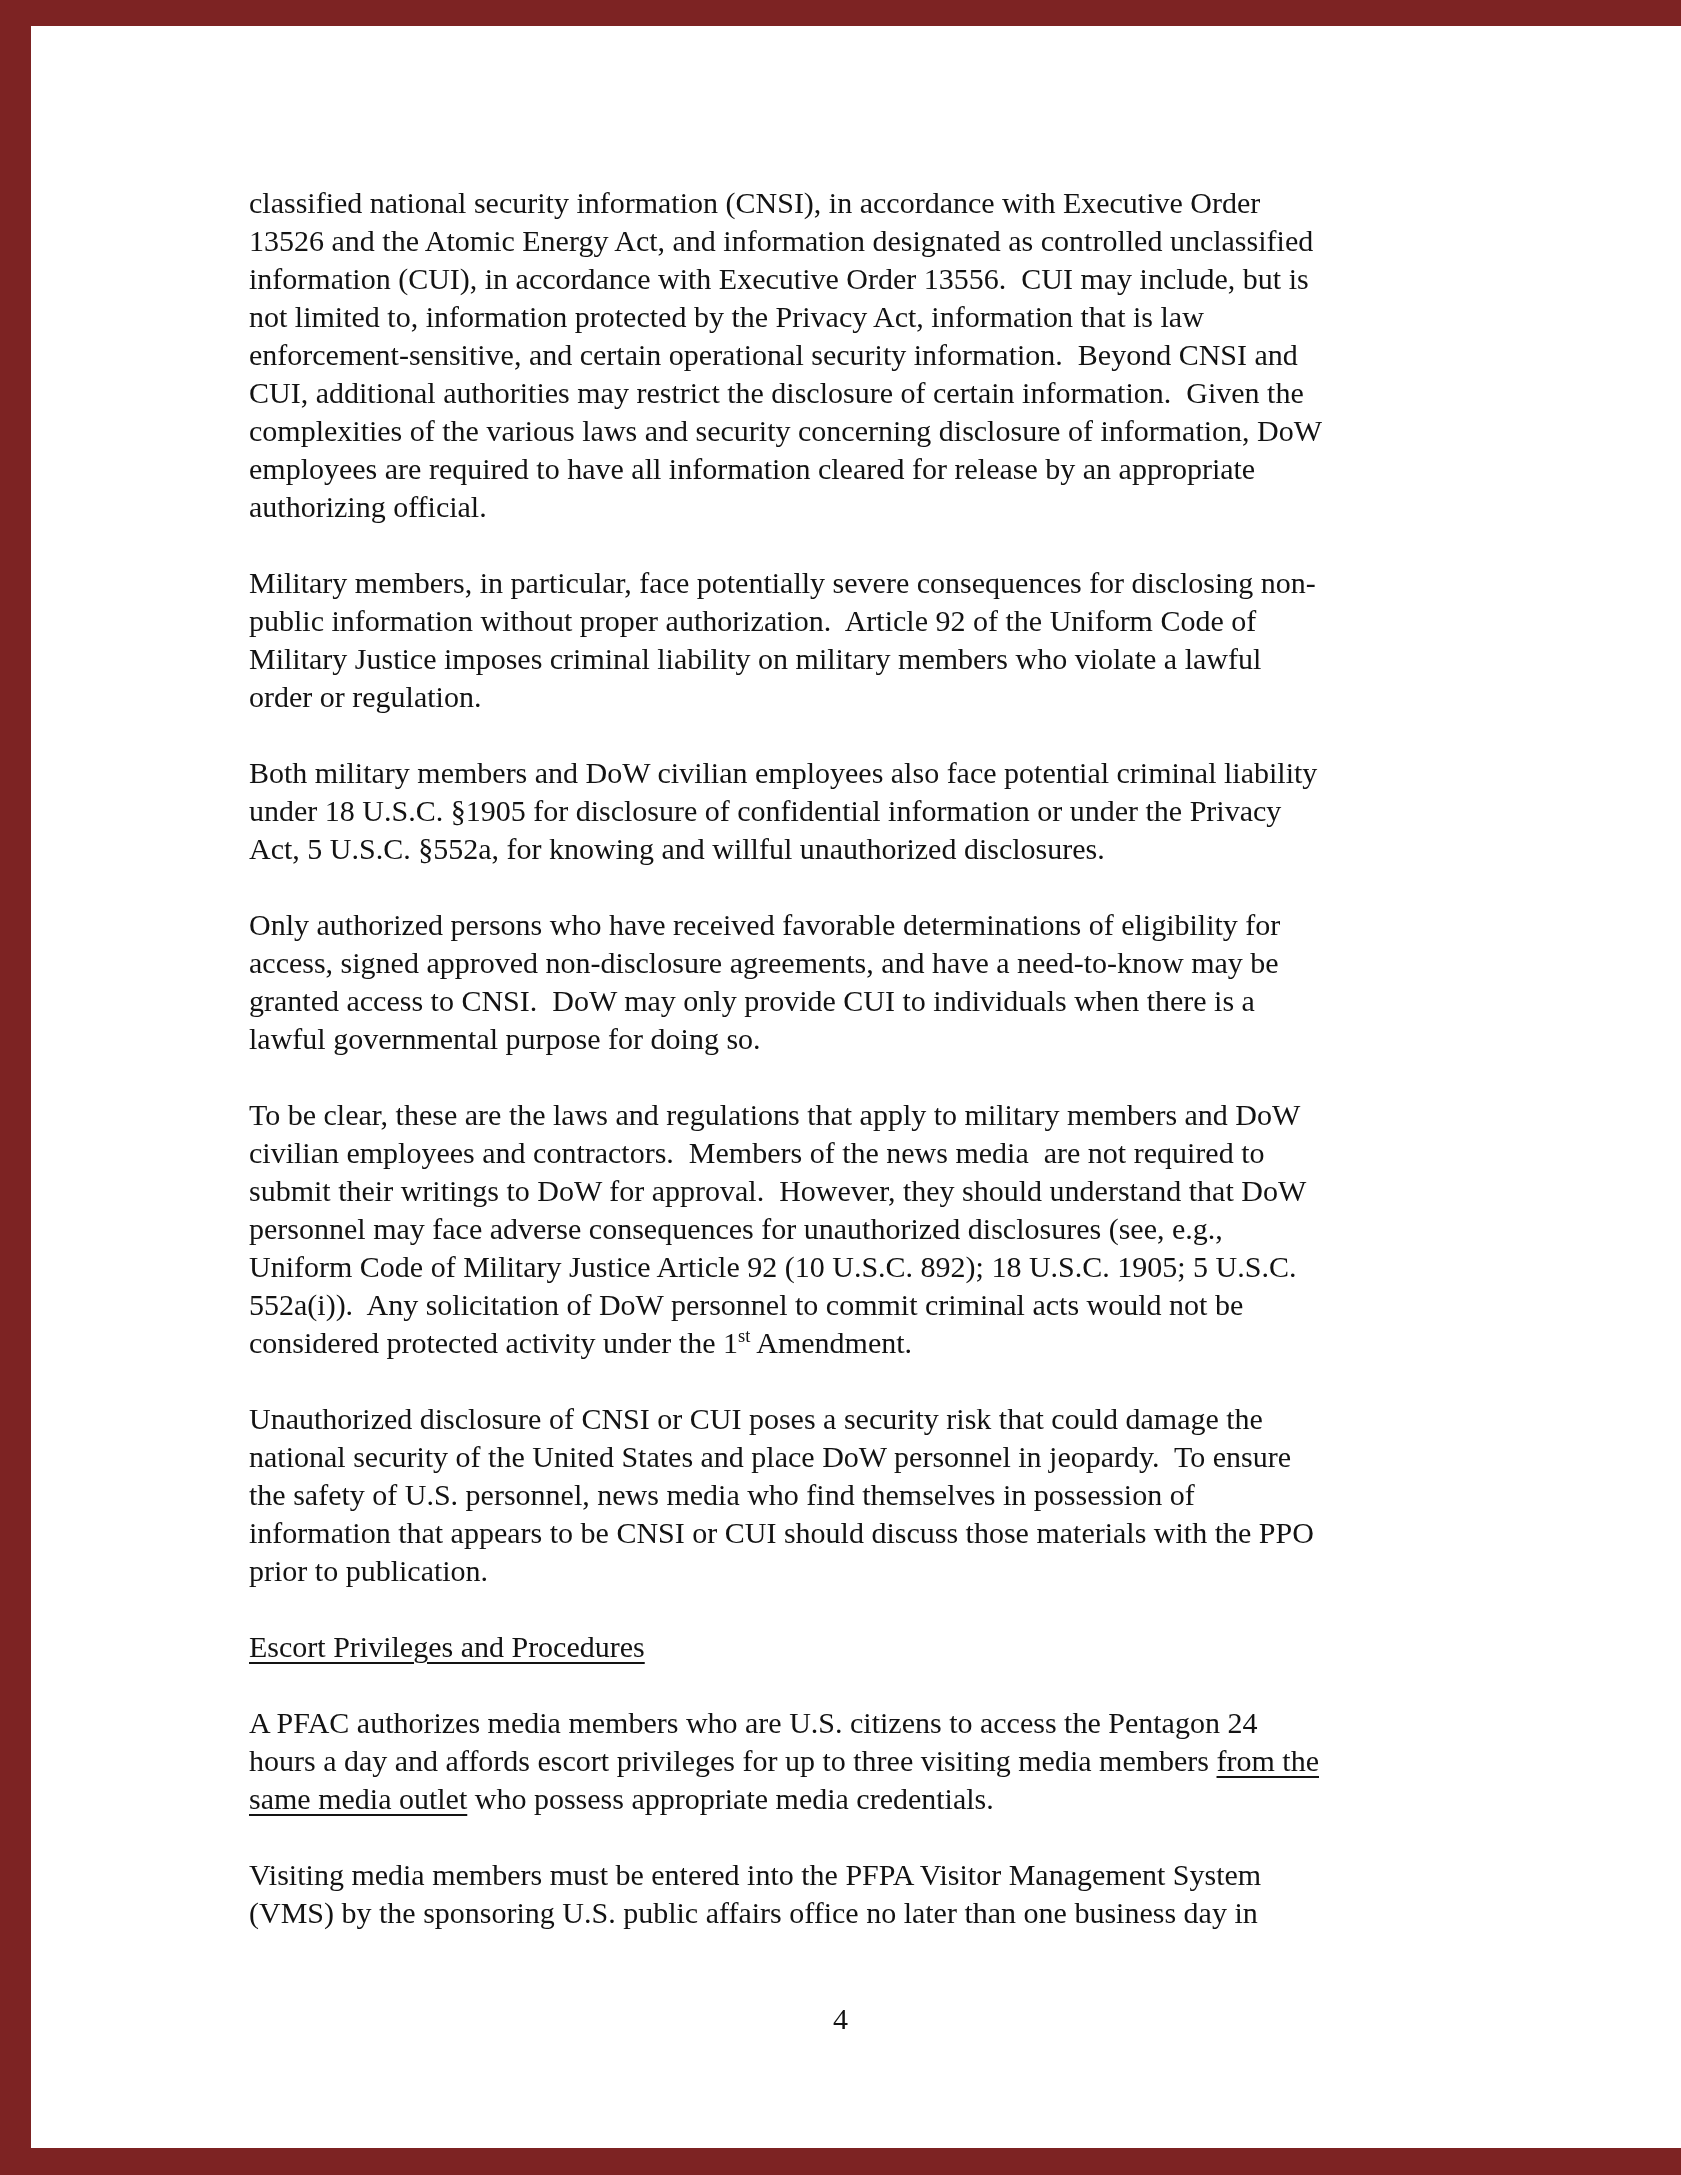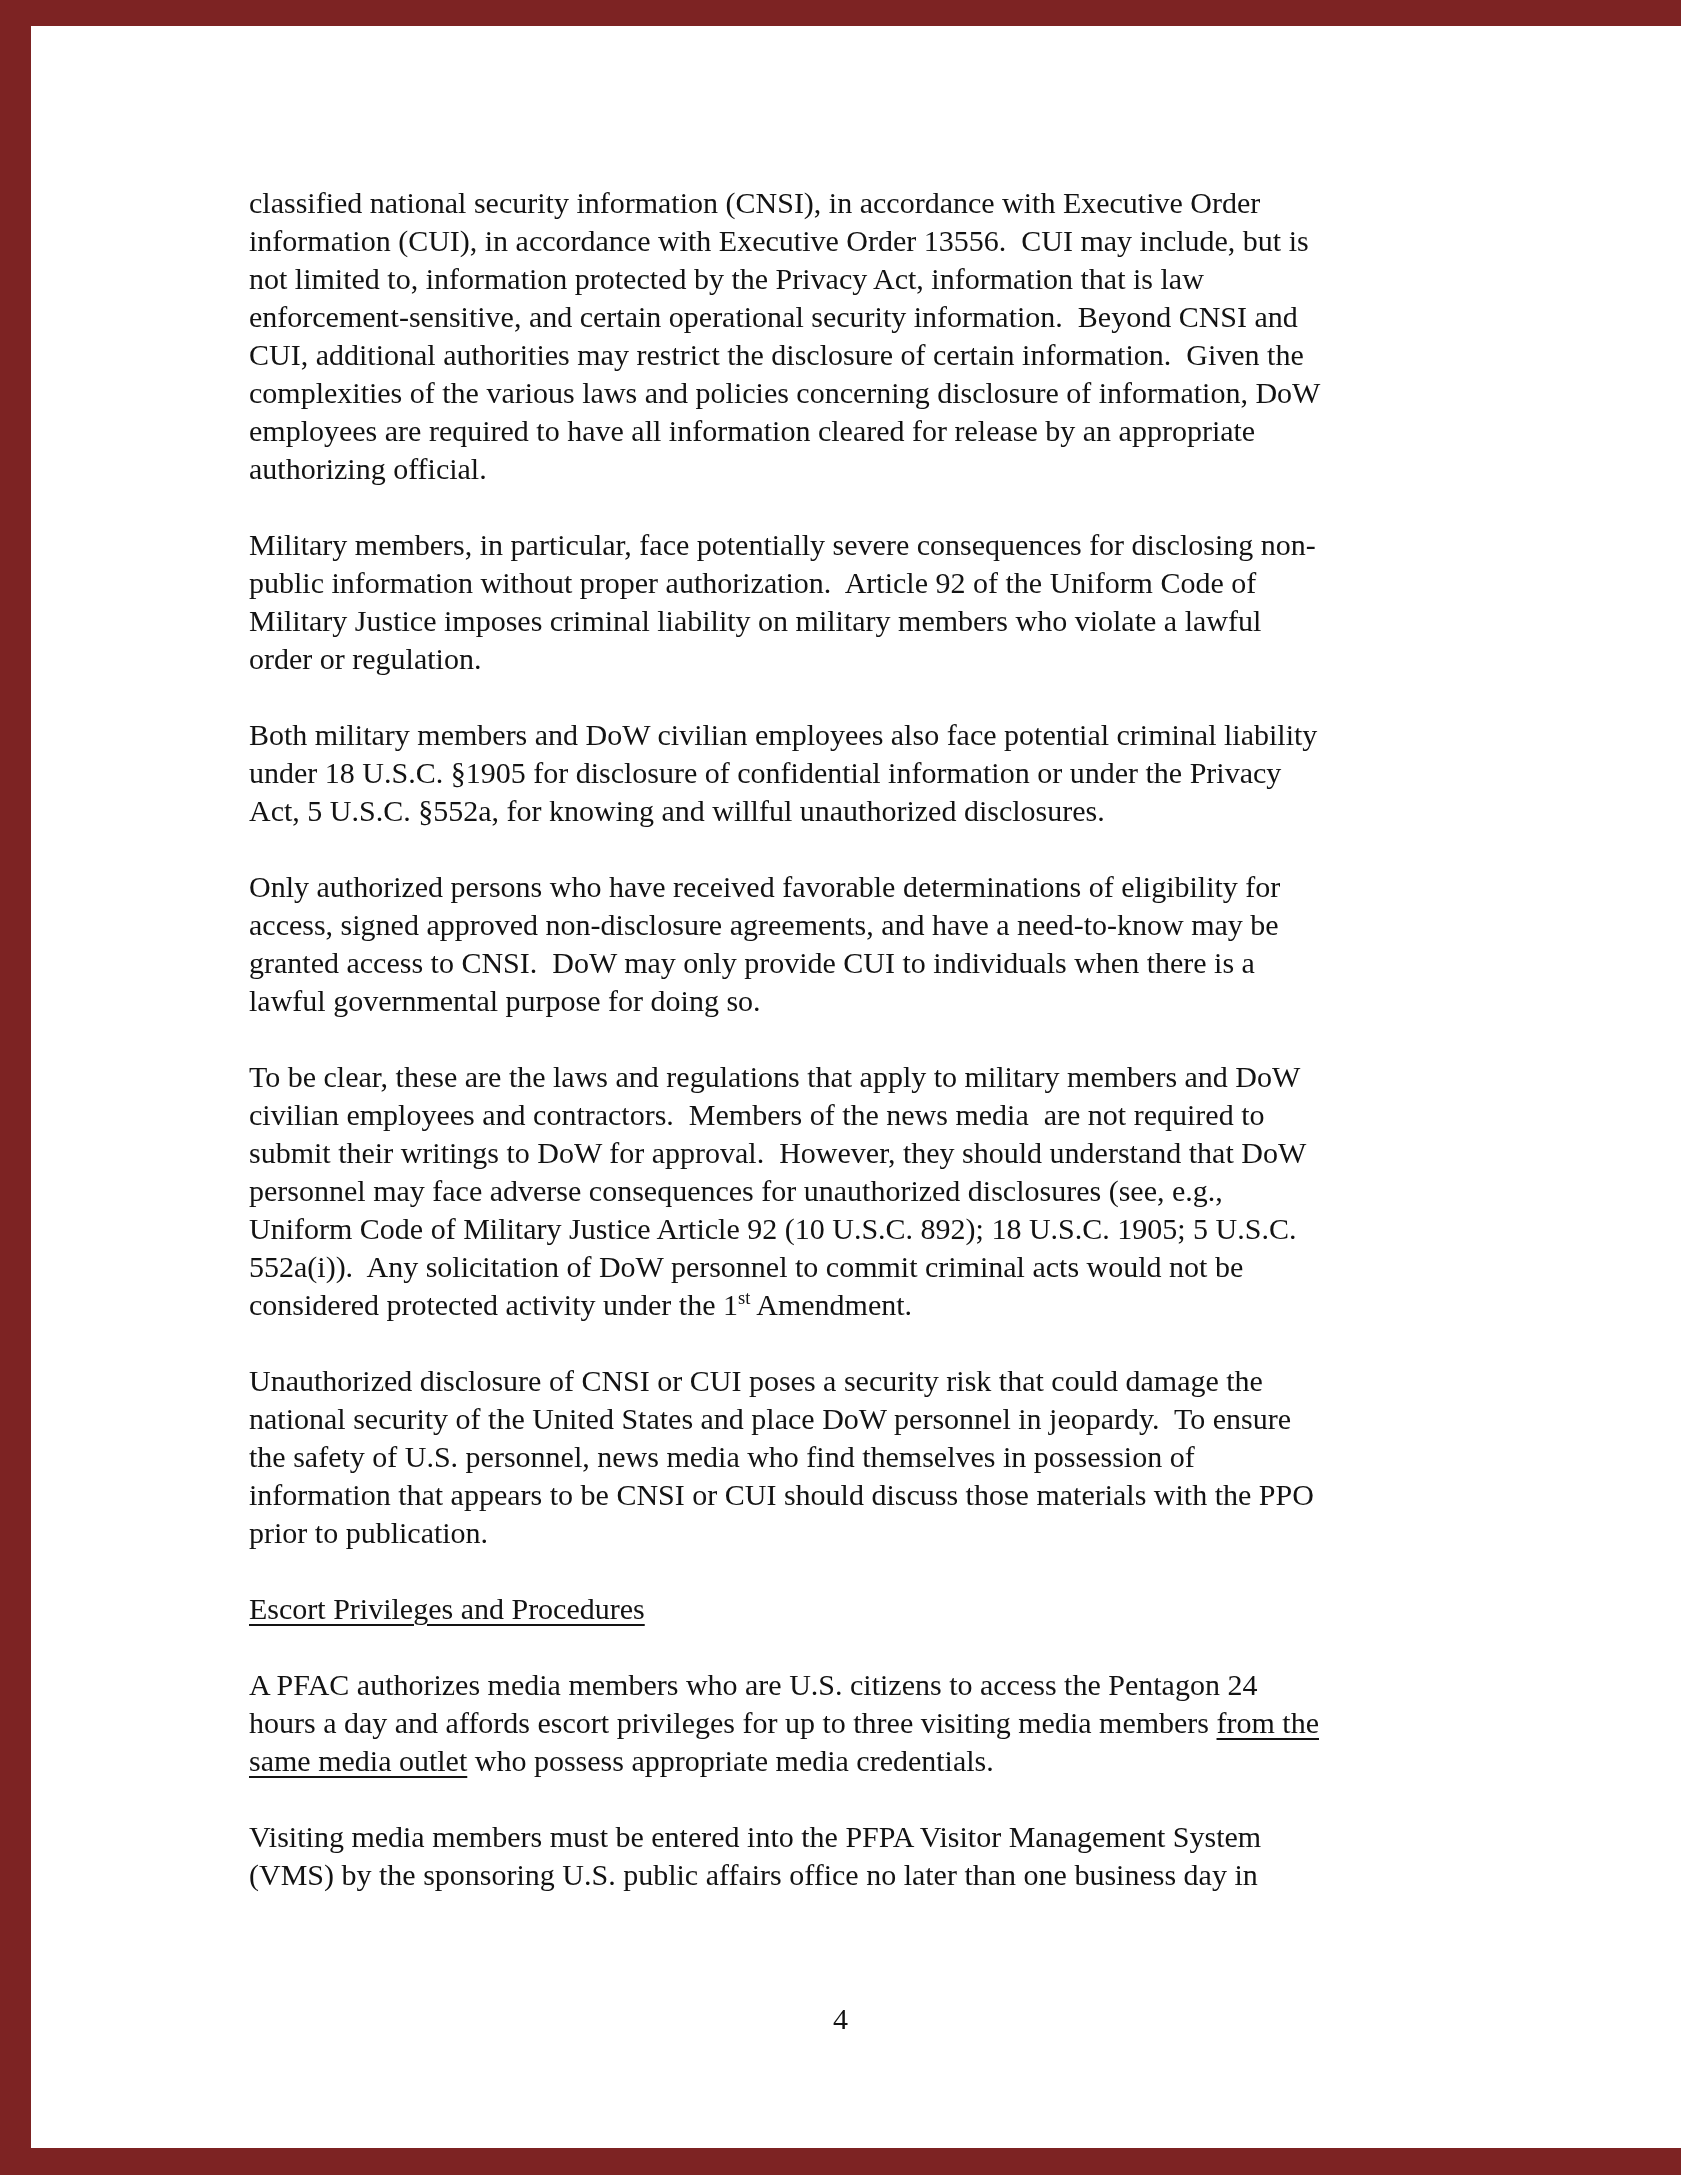--- a/index.html
+++ b/index.html
@@ -64,25 +64,26 @@
 
 <div class="page">
 
   <div class="scan-bar top"></div>
   <div class="scan-bar left"></div>
   <div class="scan-bar bottom"></div>
 
   <div class="content">
       <div class="para">
         <div class="line">classified national security information (CNSI), in accordance with Executive Order</div>
+        <div class="line">13526 and the Atomic Energy Act, and information designated as controlled unclassified</div>
         <div class="line">information (CUI), in accordance with Executive Order 13556.  CUI may include, but is</div>
         <div class="line">not limited to, information protected by the Privacy Act, information that is law</div>
         <div class="line">enforcement-sensitive, and certain operational security information.  Beyond CNSI and</div>
         <div class="line">CUI, additional authorities may restrict the disclosure of certain information.  Given the</div>
-        <div class="line">complexities of the various laws and policies concerning disclosure of information, DoW</div>
+        <div class="line">complexities of the various laws and security concerning disclosure of information, DoW</div>
         <div class="line">employees are required to have all information cleared for release by an appropriate</div>
         <div class="line">authorizing official.</div>
       </div>
       <div class="para">
         <div class="line">Military members, in particular, face potentially severe consequences for disclosing non-</div>
         <div class="line">public information without proper authorization.  Article 92 of the Uniform Code of</div>
         <div class="line">Military Justice imposes criminal liability on military members who violate a lawful</div>
         <div class="line">order or regulation.</div>
       </div>
       <div class="para">

